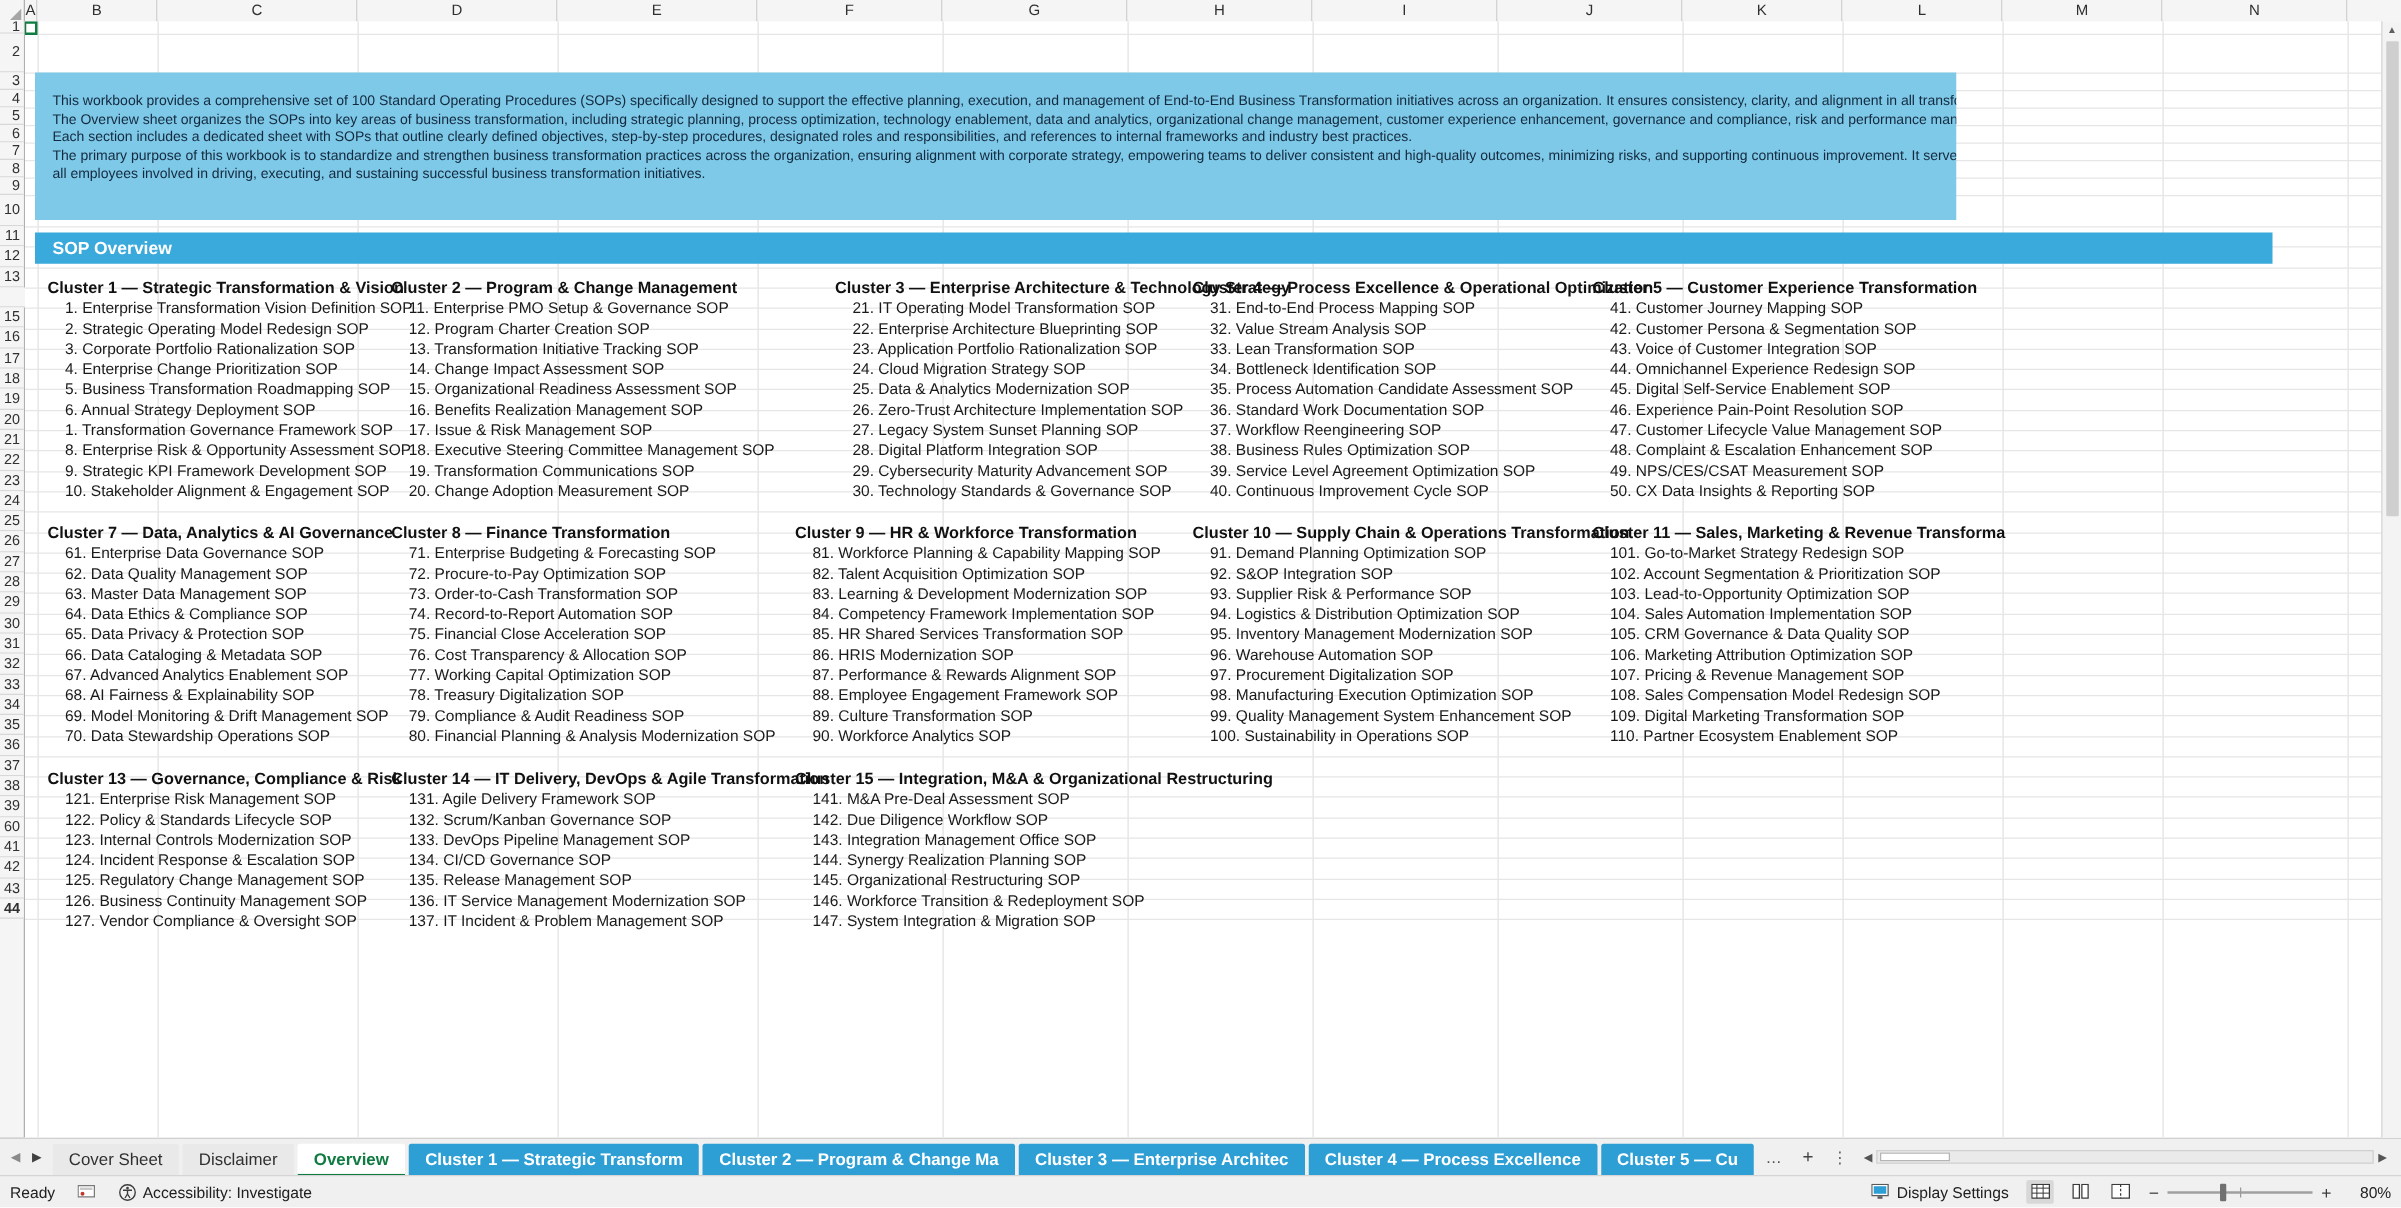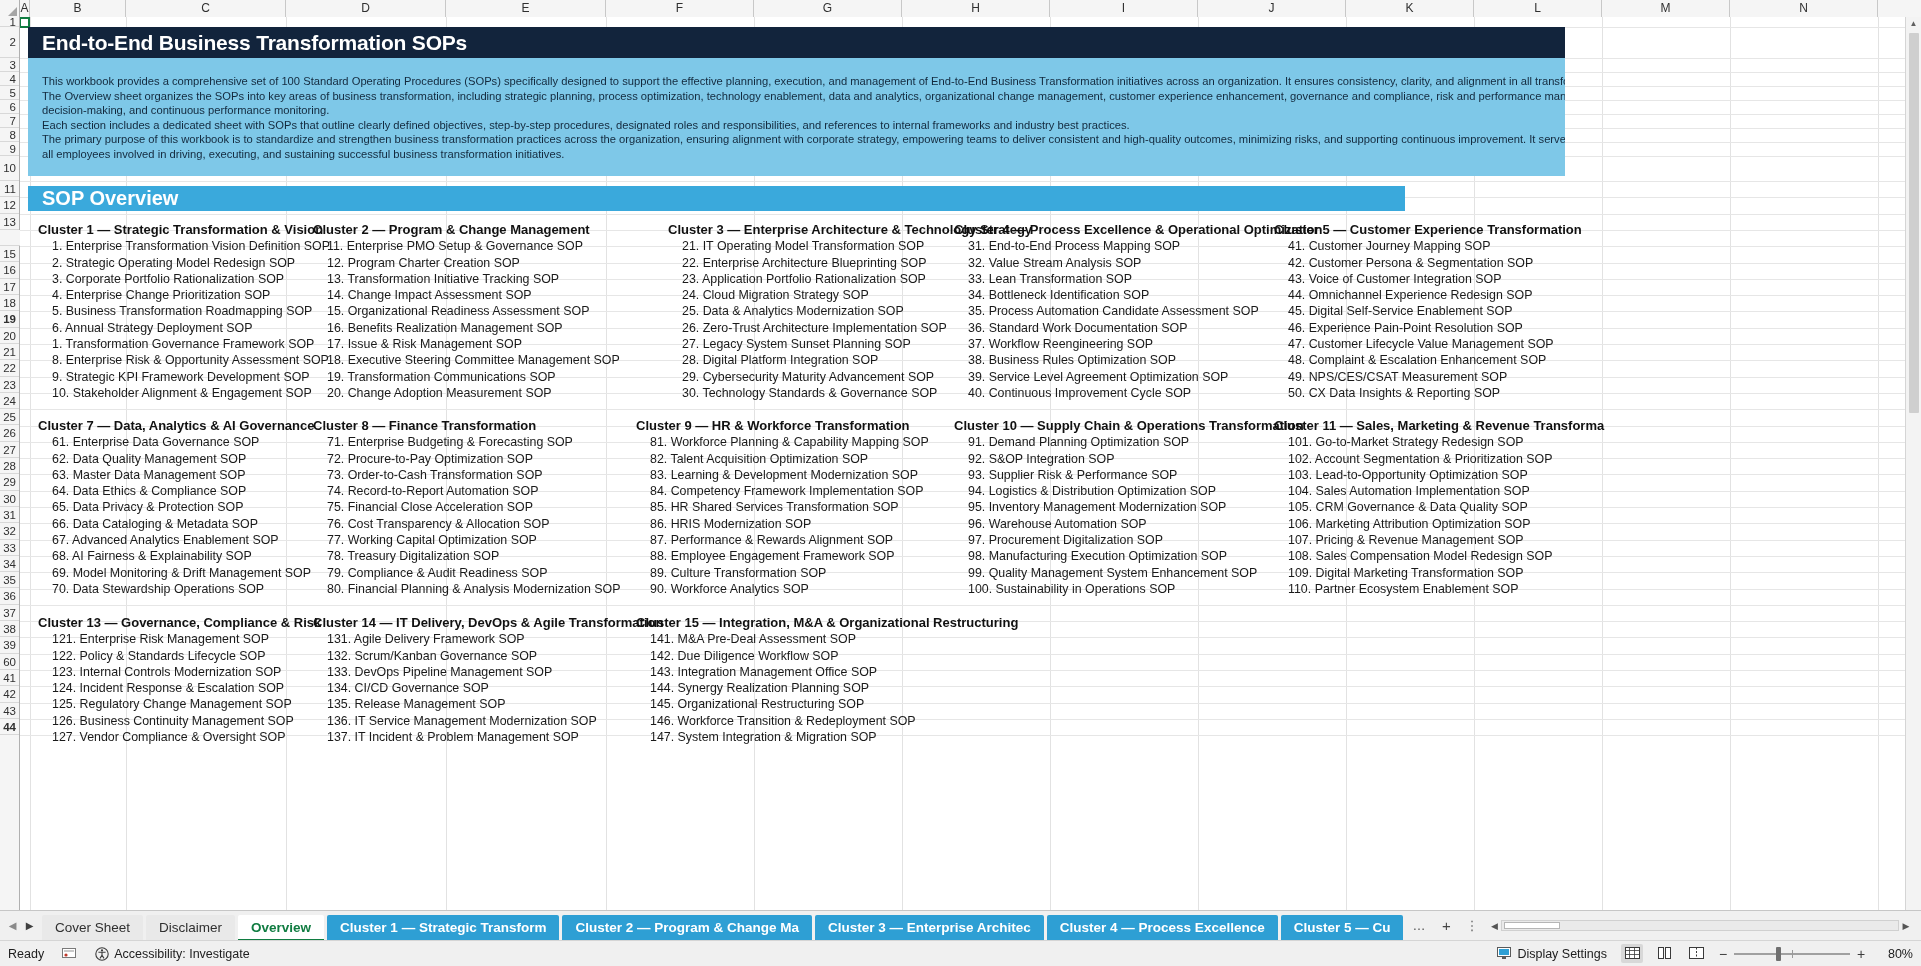--- a/index.html
+++ b/index.html
@@ -52,23 +52,23 @@
     letter-spacing:-0.2px;
   }
   .intro-band {
     position:absolute; left:8px; top:41px; width:1537px; height:118px;
     background:#7ec8e8; color:#13293d;
     padding:16px 8px 0 14px; overflow:hidden;
   }
   .intro-band p { font-size:11.2px; line-height:14.6px; white-space:nowrap; }
 
   .section-band {
-    position:absolute; left:8px; top:169px; width:1377px; height:25px;
+    position:absolute; left:8px; top:169px; width:1790px; height:25px;
     background:#3aa9dc; color:#ffffff;
-    font-size:20px; font-weight:bold; line-height:25px; padding-left:14px;
+    font-size:14px; font-weight:bold; line-height:25px; padding-left:14px;
   }
 
   .cluster-grid { position:absolute; left:8px; right:0; top:205px; }
   .cl-band { position:relative; width:1537px; }
   .cl-col { position:absolute; top:0; }
   .cl-title {
     font-size:13px; font-weight:bold; color:#111; white-space:nowrap;
     height:16.3px; line-height:16.3px;
   }
   .cl-item {
@@ -180,21 +180,21 @@
         <div class="rowhdr" style="height: 14px; line-height: 14px;">9</div>
         <div class="rowhdr" style="height: 25px; line-height: 25px;">10</div>
         <div class="rowhdr" style="height: 16.3px; line-height: 16.3px;">11</div>
         <div class="rowhdr" style="height: 16.3px; line-height: 16.3px;">12</div>
         <div class="rowhdr" style="height: 16.3px; line-height: 16.3px;">13</div>
         <div class="rowhdr" style="height: 16.3px; line-height: 16.3px; padding-left: 28px;">14</div>
         <div class="rowhdr" style="height: 16.3px; line-height: 16.3px;">15</div>
         <div class="rowhdr" style="height: 16.3px; line-height: 16.3px;">16</div>
         <div class="rowhdr" style="height: 16.3px; line-height: 16.3px;">17</div>
         <div class="rowhdr" style="height: 16.3px; line-height: 16.3px;">18</div>
-        <div class="rowhdr" style="height: 16.3px; line-height: 16.3px; font-weight: bold;">19</div>
+        <div class="rowhdr" style="height: 16.3px; line-height: 16.3px;">19</div>
         <div class="rowhdr" style="height: 16.3px; line-height: 16.3px;">20</div>
         <div class="rowhdr" style="height: 16.3px; line-height: 16.3px;">21</div>
         <div class="rowhdr" style="height: 16.3px; line-height: 16.3px;">22</div>
         <div class="rowhdr" style="height: 16.3px; line-height: 16.3px;">23</div>
         <div class="rowhdr" style="height: 16.3px; line-height: 16.3px;">24</div>
         <div class="rowhdr" style="height: 16.3px; line-height: 16.3px;">25</div>
         <div class="rowhdr" style="height: 16.3px; line-height: 16.3px;">26</div>
         <div class="rowhdr" style="height: 16.3px; line-height: 16.3px;">27</div>
         <div class="rowhdr" style="height: 16.3px; line-height: 16.3px;">28</div>
         <div class="rowhdr" style="height: 16.3px; line-height: 16.3px;">29</div>
@@ -272,26 +272,24 @@
           <div class="hgrid" style="top: 636.7px;"></div>
           <div class="hgrid" style="top: 653px;"></div>
           <div class="hgrid" style="top: 669.3px;"></div>
           <div class="hgrid" style="top: 685.6px;"></div>
           <div class="hgrid" style="top: 701.9px;"></div>
           <div class="hgrid" style="top: 718.2px;"></div>
         </div>
 
       <div class="sel-cell" style="left:-1px; top:0px;"></div>
 
-      <div class="title-band">End-to-End Business Transformation SOPs</div>
 
       <div class="intro-band">
         <p>This workbook provides a comprehensive set of 100 Standard Operating Procedures (SOPs) specifically designed to support the effective planning, execution, and management of End-to-End Business Transformation initiatives across an organization. It ensures consistency, clarity, and alignment in all transformation activities, promoting a streamlined and coord</p>
         <p>The Overview sheet organizes the SOPs into key areas of business transformation, including strategic planning, process optimization, technology enablement, data and analytics, organizational change management, customer experience enhancement, governance and compliance, risk and performance management, and post-implementation evaluation. It also en</p>
-        <p>decision-making, and continuous performance monitoring.</p>
         <p>Each section includes a dedicated sheet with SOPs that outline clearly defined objectives, step-by-step procedures, designated roles and responsibilities, and references to internal frameworks and industry best practices.</p>
         <p>The primary purpose of this workbook is to standardize and strengthen business transformation practices across the organization, ensuring alignment with corporate strategy, empowering teams to deliver consistent and high-quality outcomes, minimizing risks, and supporting continuous improvement. It serves as an essential resource for transformation leader</p>
         <p>all employees involved in driving, executing, and sustaining successful business transformation initiatives.</p>
       </div>
 
       <div class="section-band">SOP Overview</div>
 
       <div class="cluster-grid" id="clusters">
           <div class="cl-band" style="position: absolute; top: 0px; height: 190px;">
             <div class="cl-col" style="left: 10px;">

